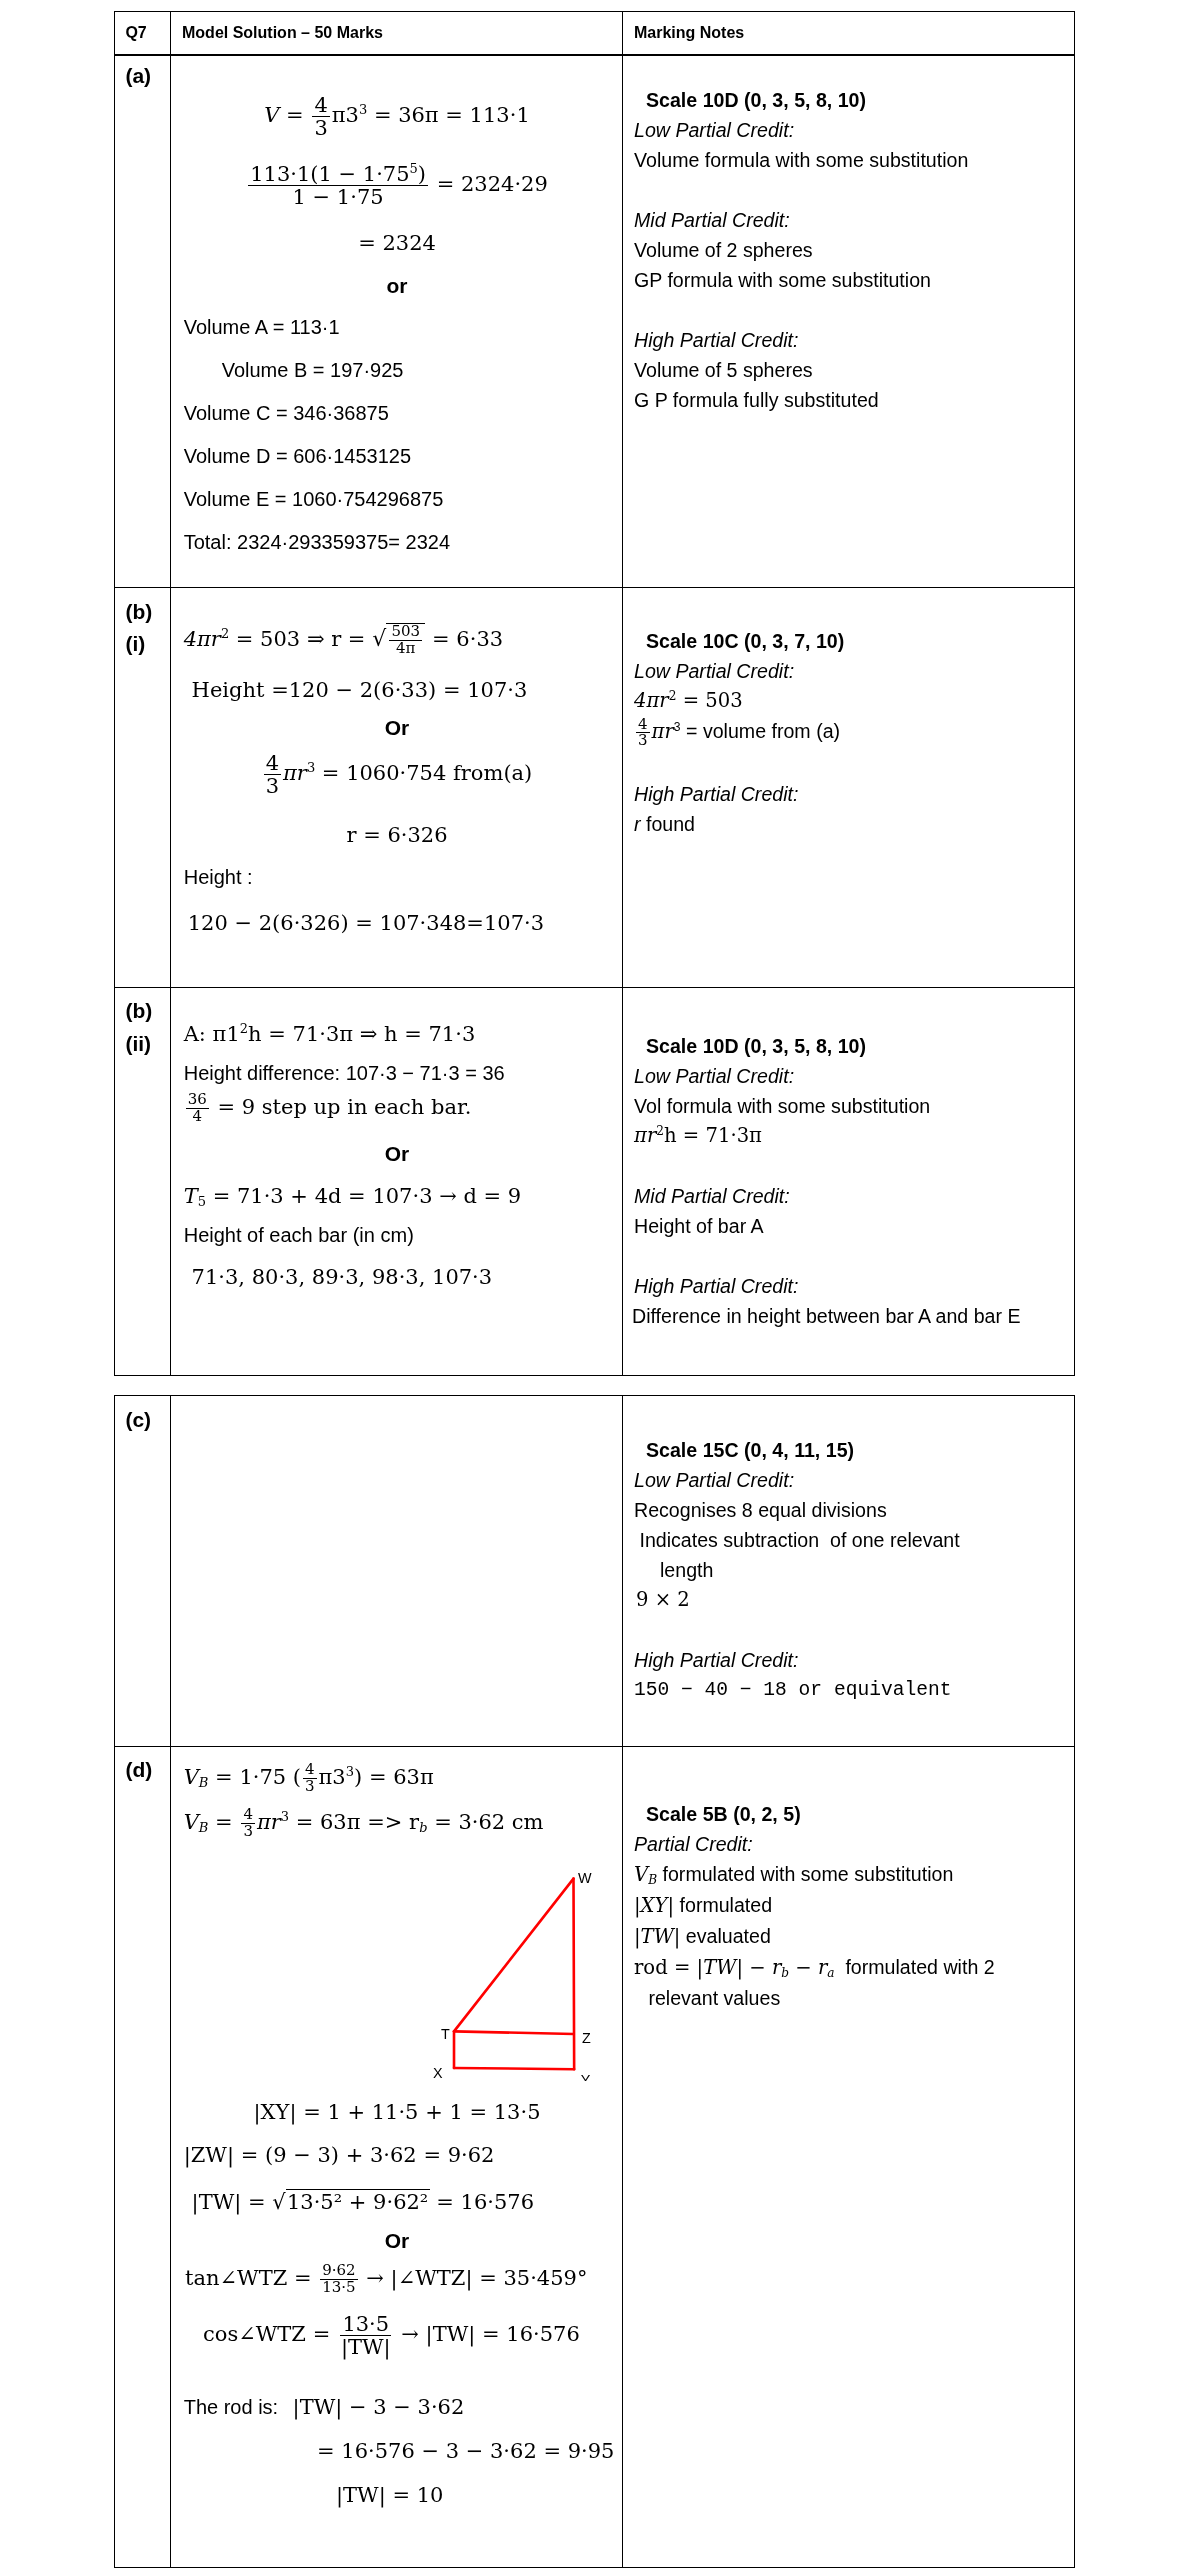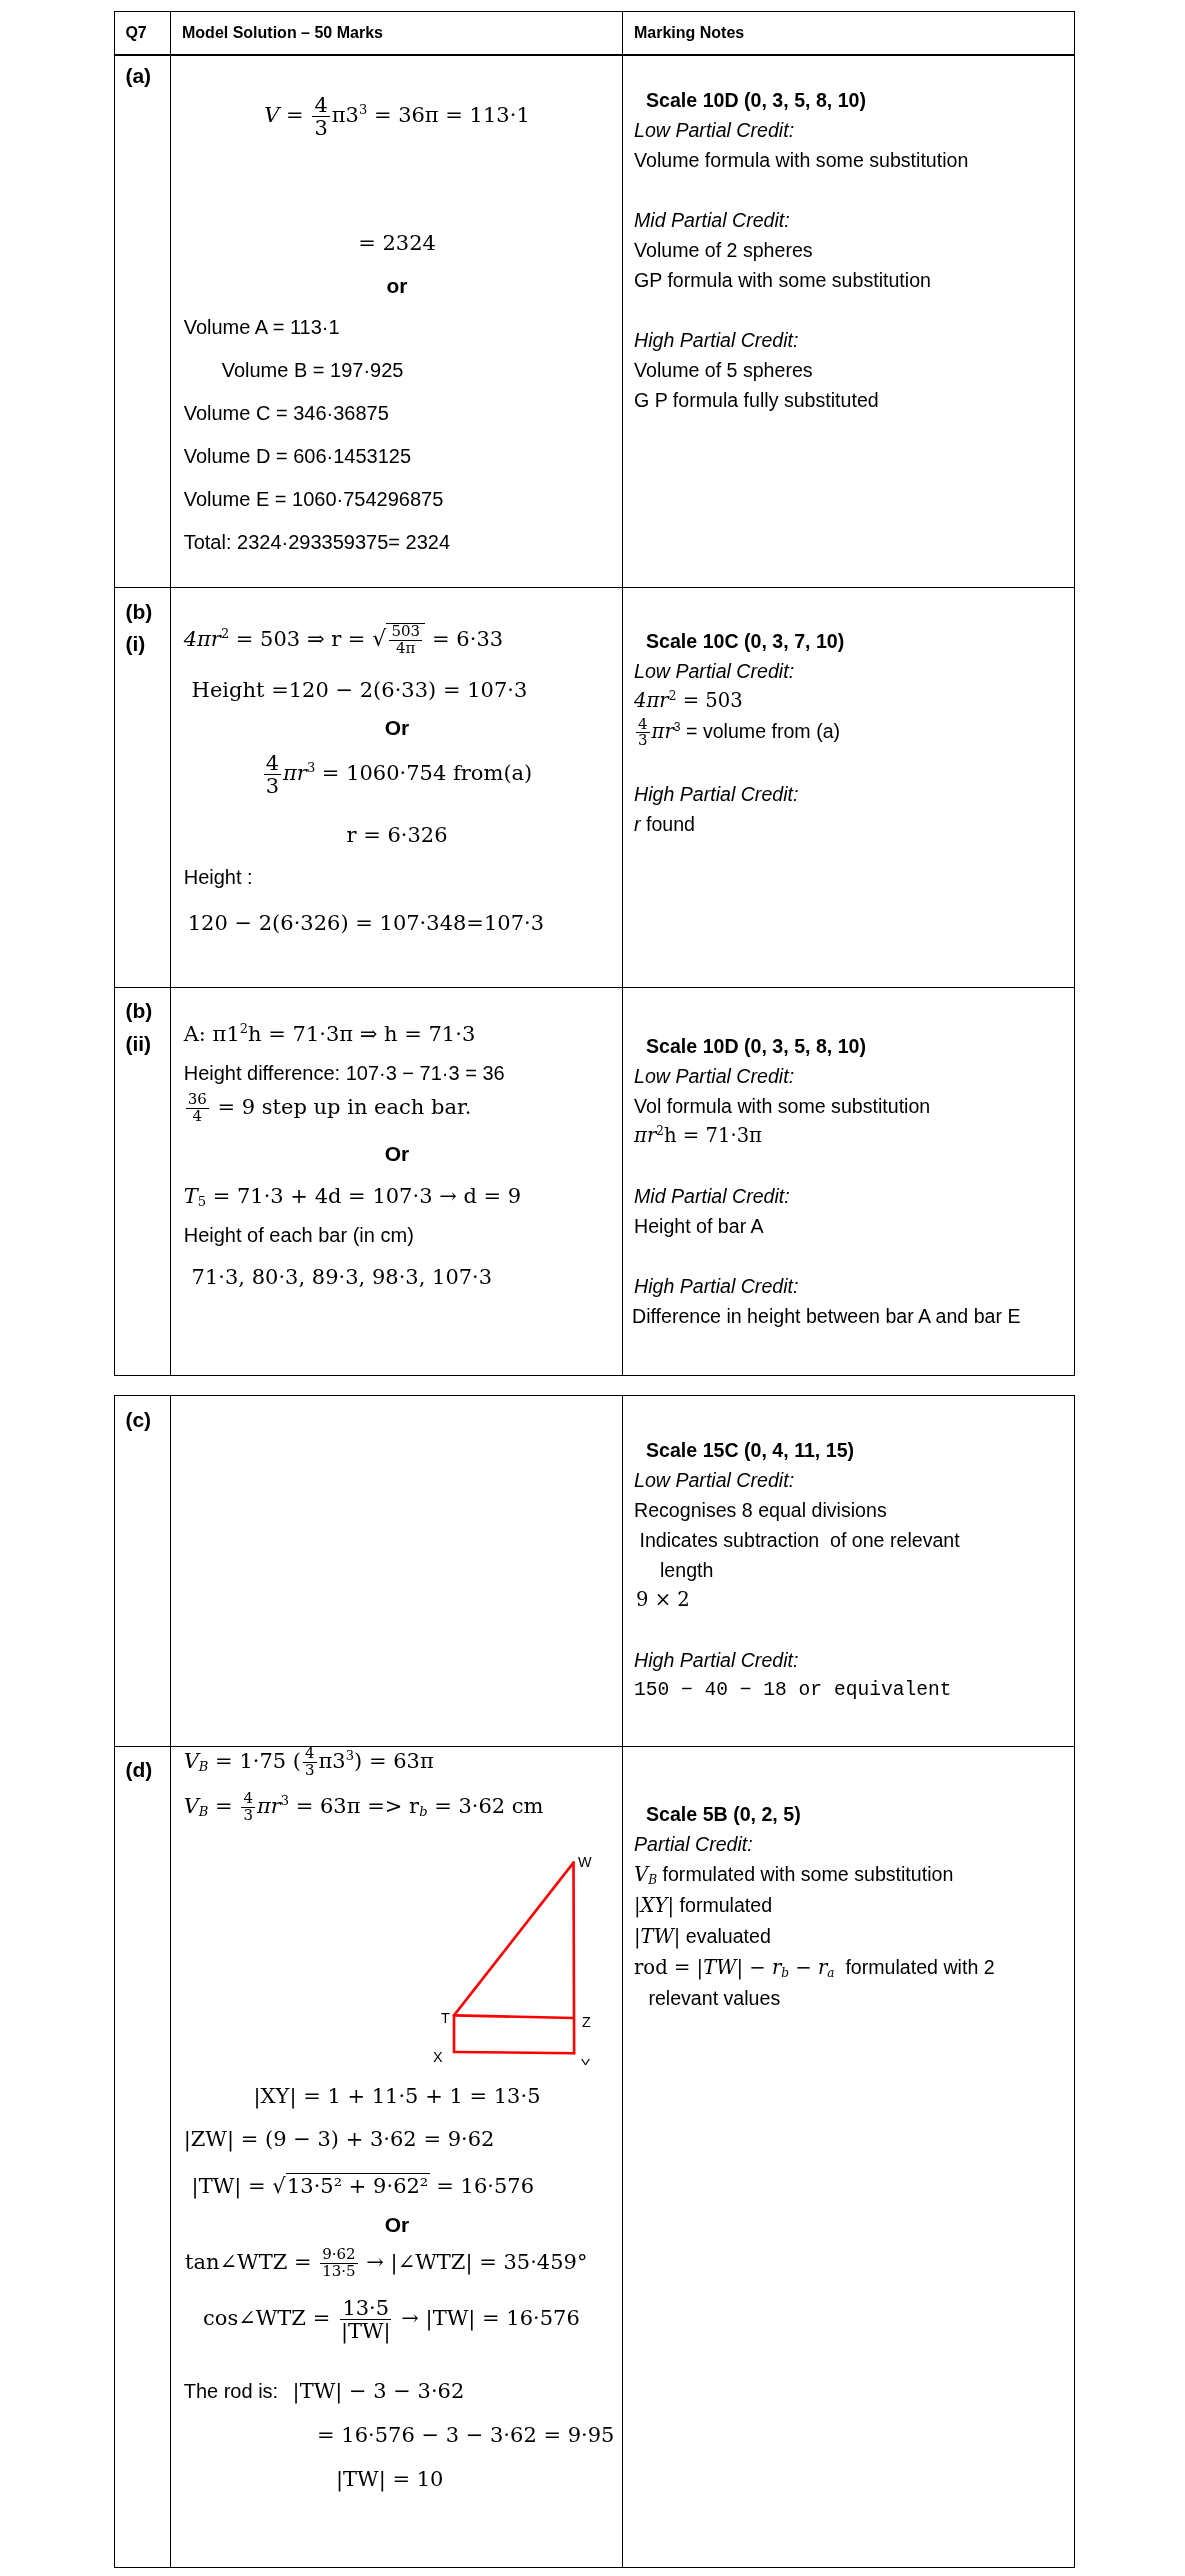--- a/index.html
+++ b/index.html
@@ -46,20 +46,27 @@
 
   <div class="qlabel" style="top:47px;">(a)</div>
   <div class="cell" style="left:57px; top:43px; width:450px; height:532px;">
     <div class="line m center" style="left:0; right:0; top:39px;">
       <span class="mi">V =</span>
       <span class="frac big">
           <span class="num">4</span>
           <span class="den">3</span>
         </span><span>π3</span><sup>3</sup><span> = 36π = 113·1</span>
     </div>
+    <div class="line m center" style="left:0; right:0; top:108px;">
+      <span class="frac big">
+          <span class="num"><span>113·1(1 − 1·75</span><sup>5</sup><span>)</span></span>
+          <span class="den">1 − 1·75</span>
+        </span>
+      <span>= 2324·29</span>
+    </div>
     <div class="line m center" style="left:0; right:0; top:176px;">= 2324</div>
     <div class="line bold center" style="left:0; right:0; top:219px; font-size:21px;">or</div>
     <div class="line" style="left:11.7px; top:261px; font-size:20px;">Volume A = 113·1</div>
     <div class="line" style="left:11.7px; top:304px; font-size:20px;margin-left:38px;">Volume B = 197·925</div>
     <div class="line" style="left:11.7px; top:347px; font-size:20px;">Volume C = 346·36875</div>
     <div class="line" style="left:11.7px; top:390px; font-size:20px;">Volume D = 606·1453125</div>
     <div class="line" style="left:11.7px; top:433px; font-size:20px;">Volume E = 1060·754296875</div>
     <div class="line" style="left:11.7px; top:476px; font-size:20px;">Total: 2324·293359375= 2324</div>
   </div>
   <div class="notes" style="left:519px; top:73px;">
@@ -150,21 +157,21 @@
     <div>Recognises 8 equal divisions</div>
     <div style="white-space:pre;"> Indicates subtraction  of one relevant</div>
     <div style="padding-left:26px;">length</div>
     <div class="m" style="font-size:19.6px; padding-left:2px;">9 × 2</div>
     <div class="gap"></div>
     <div class="i">High Partial Credit:</div>
     <div class="m" style="font-size:19.6px;font-family:Liberation Mono, monospace;">150 − 40 − 18 or equivalent</div>
   </div>
 
   <div class="qlabel" style="top:357px;">(d)</div>
-  <div class="cell" style="left:57px; top:336px; width:450px; height:680px;">
+  <div class="cell" style="left:57px; top:352px; width:450px; height:680px;">
     <div class="line m" style="left:11.7px; top:14.4px;"><span class="mi">V</span><sub class="mi">B</sub><span> = 1·75 (</span><span class="frac small">
           <span class="num">4</span>
           <span class="den">3</span>
         </span><span>π3</span><sup>3</sup><span>) = 63π</span></div>
     <div class="line m" style="left:11.7px; top:59px;"><span class="mi">V</span><sub class="mi">B</sub><span> = </span><span class="frac small">
           <span class="num">4</span>
           <span class="den">3</span>
         </span><span class="mi">πr</span><sup>3</sup><span> = 63π =&gt; r</span><sub class="mi">b</sub><span> = 3·62 cm</span></div>
 
     <svg style="position:absolute; left:261px; top:111px;" width="170" height="222" viewBox="0 0 260 340">

